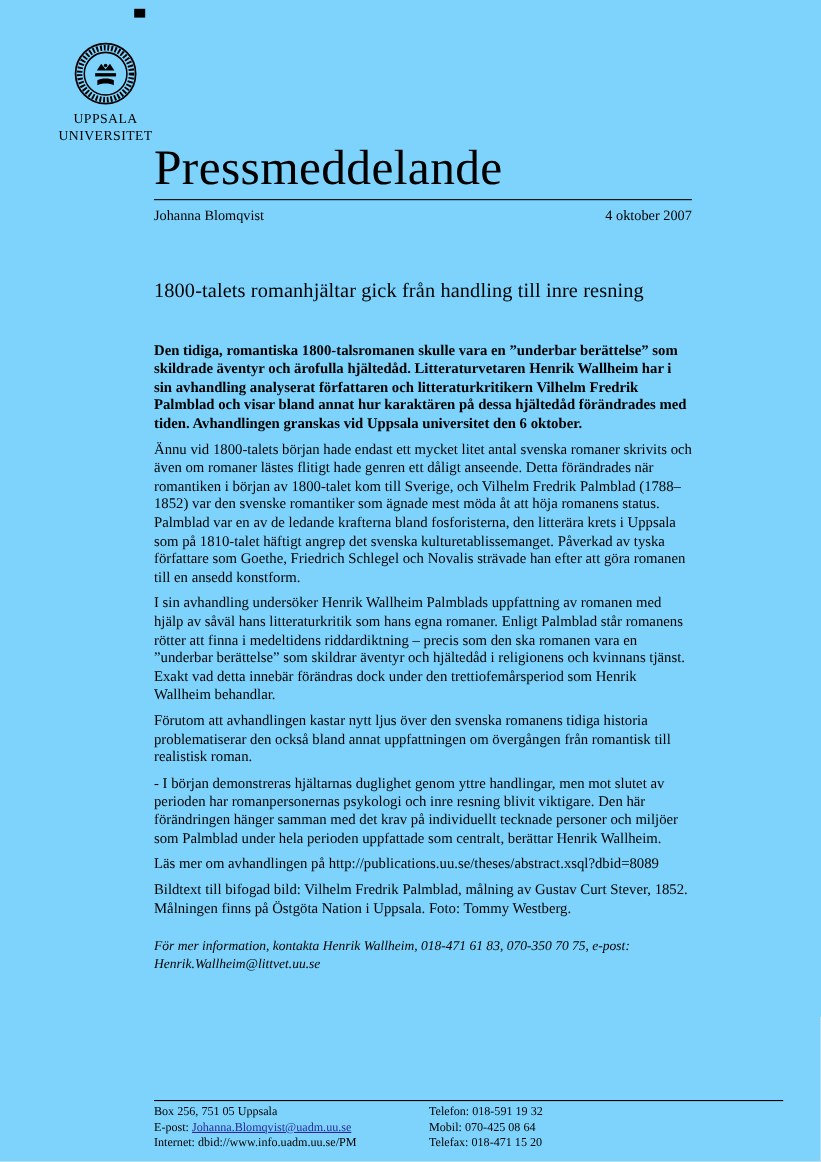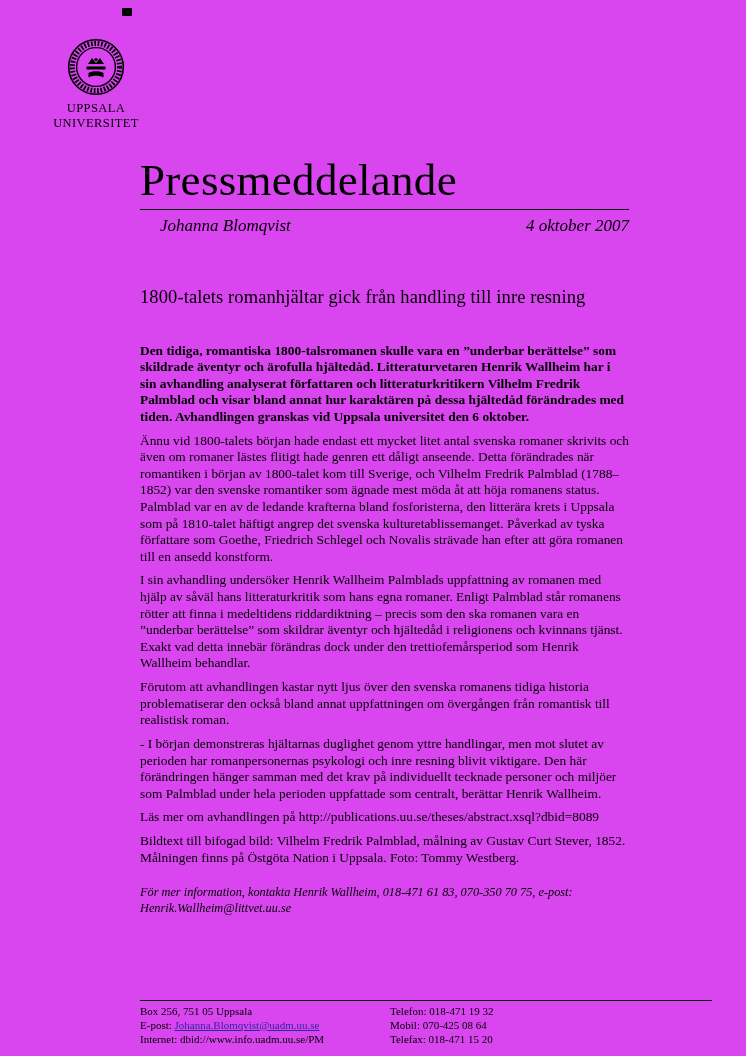--- a/index.html
+++ b/index.html
@@ -5,47 +5,46 @@
   * { margin: 0; padding: 0; box-sizing: border-box; }
   html, body { background: #e8e8e8; }
   body {
     width: 746px; height: 1056px;
     font-family: "Liberation Serif", serif;
     color: #000;
   }
   .page {
     position: relative;
     width: 746px; height: 1056px;
-    background: #d946ef;
+    background: #7dd3fc;
     overflow: hidden;
   }
   .print-mark {
     position: absolute; left: 122px; top: 8px;
     width: 10px; height: 8px; background: #000;
   }
   .logo-block {
     position: absolute; left: 38px; top: 38px; width: 116px;
     text-align: center;
   }
   .seal { display: block; margin: 0 auto 5px auto; }
   .logo-text {
     font-size: 12.5px; line-height: 1.18; letter-spacing: 0.4px;
     font-family: "Liberation Serif", serif;
   }
   .main { position: absolute; left: 140px; top: 128px; width: 489px; }
   .masthead {
     font-family: "Liberation Serif", serif;
     font-size: 45px; font-weight: normal; letter-spacing: 0.3px;
     line-height: 1.1;
-    margin-top: 28px;
   }
   .header-rule { border-bottom: 1.4px solid #000; margin-top: 3px; width: 100%; }
   .byline {
     display: flex; justify-content: space-between;
-    font-style: italic; font-size: 17px; margin-top: 6px; margin-left: 20px;
+    font-size: 13px; margin-top: 6px;
   }
   .article-title {
     font-size: 18.5px; font-weight: normal; margin-top: 51px;
     letter-spacing: 0.1px;
   }
   .lead {
     font-weight: bold; font-size: 13.4px; line-height: 1.24; margin-top: 35px;
   }
   .para { font-size: 13.4px; line-height: 1.24; margin-top: 7px; }
   .contact { font-style: italic; font-size: 12.3px; line-height: 1.28; margin-top: 19px; }
@@ -106,20 +105,20 @@
   </div>
 
   <div class="footer">
     <div class="footer-cols">
       <div class="footer-col left">
         <div>Box 256, 751 05 Uppsala</div>
         <div><span>E-post: </span><a class="email-link">Johanna.Blomqvist@uadm.uu.se</a></div>
         <div>Internet: dbid://www.info.uadm.uu.se/PM</div>
       </div>
       <div class="footer-col right">
-        <div>Telefon: 018-471 19 32</div>
+        <div>Telefon: 018-591 19 32</div>
         <div>Mobil: 070-425 08 64</div>
         <div>Telefax: 018-471 15 20</div>
       </div>
     </div>
   </div>
 
 </div>
 
 </body></html>

